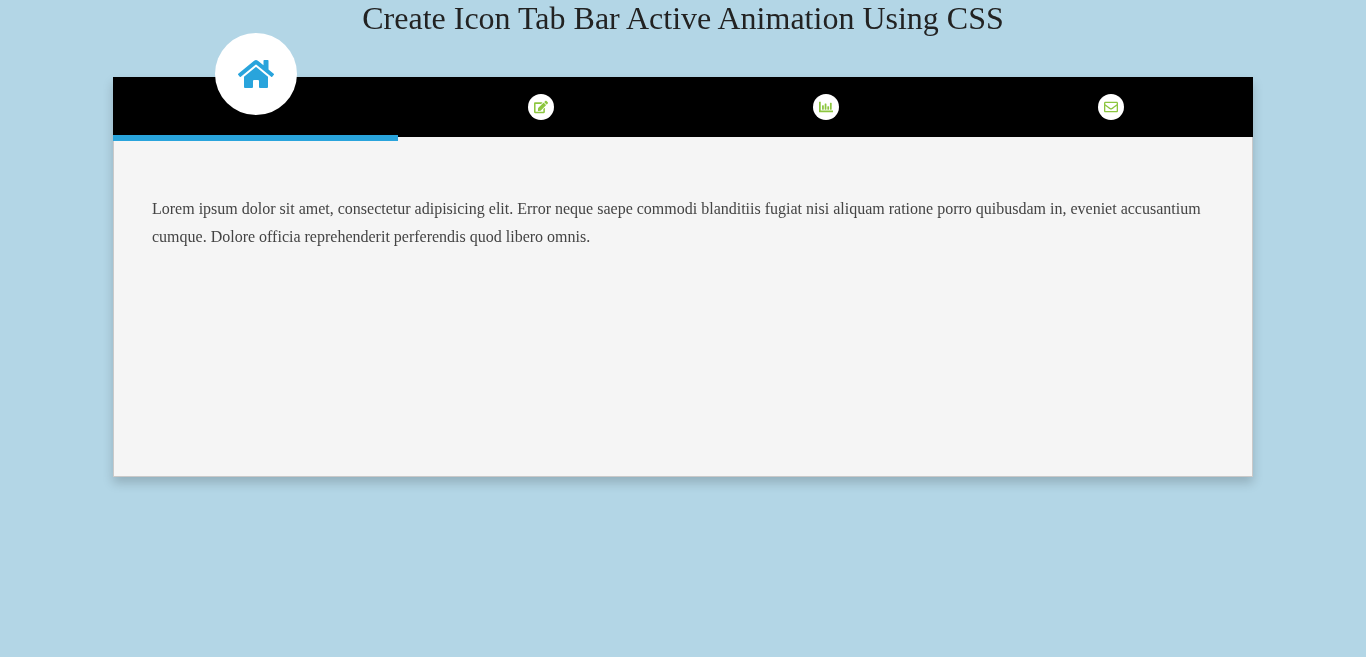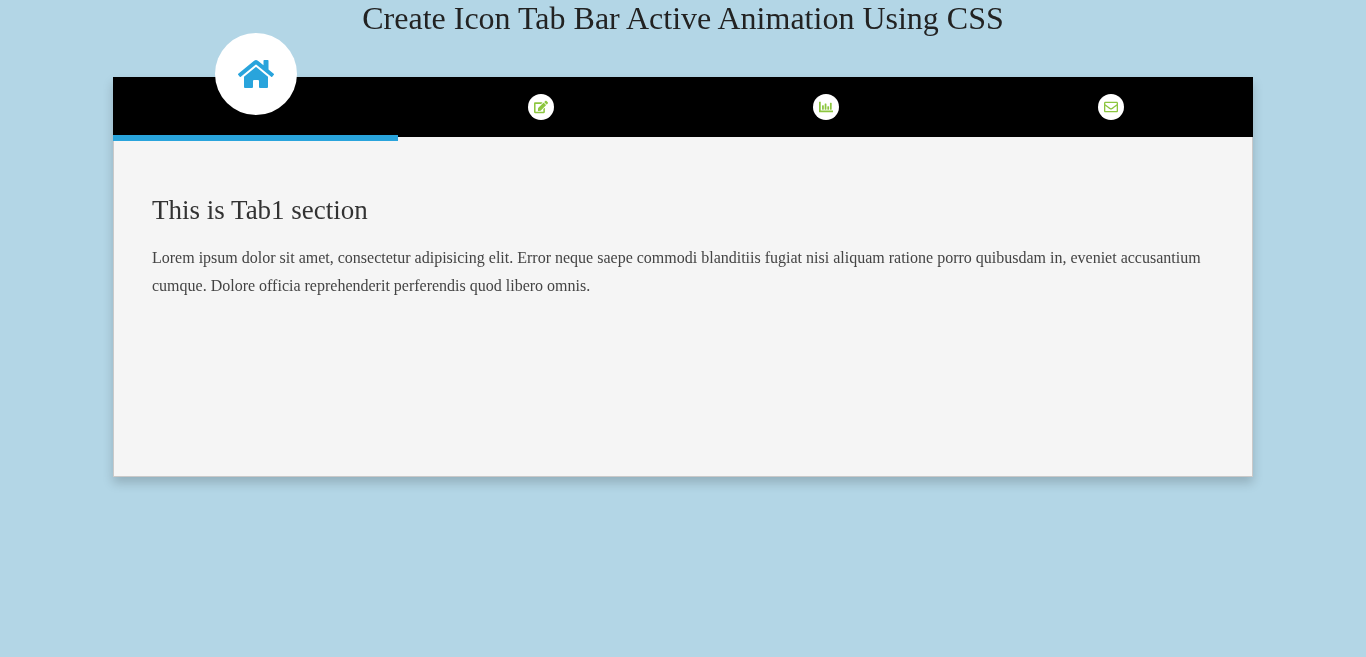--- a/index.html
+++ b/index.html
@@ -124,16 +124,15 @@
         <svg viewBox="0 0 512 512">
             <path class="icon-inactive" d="M464 64H48C21.5 64 0 85.5 0 112v288c0 26.5 21.5 48 48 48h416c26.5 0 48-21.5 48-48V112c0-26.5-21.5-48-48-48zm0 48v40.8c-22.4 18.3-58.2 46.7-134.6 106.5-16.8 13.2-50.2 45.1-73.4 44.7-23.2.4-56.6-31.5-73.4-44.7C106.2 199.5 70.4 171.1 48 152.8V112h416zM48 400V214.4c22.9 18.3 55.4 43.9 104.9 82.6 21.9 17.2 60.1 55.2 103.1 55 42.7.2 80.5-37.2 103.1-54.9 49.5-38.8 82-64.4 104.9-82.7V400H48z"></path>
           </svg>
       </div>
     </div>
 
     <div class="indicator"></div>
   </div>
 
   <div class="content">
-    <h3>This is Tab1 section</h3>
     <p>Lorem ipsum dolor sit amet, consectetur adipisicing elit. Error neque saepe commodi blanditiis fugiat nisi aliquam ratione porro quibusdam in, eveniet accusantium cumque. Dolore officia reprehenderit perferendis quod libero omnis.</p>
   </div>
 </div>
 
 </body></html>

